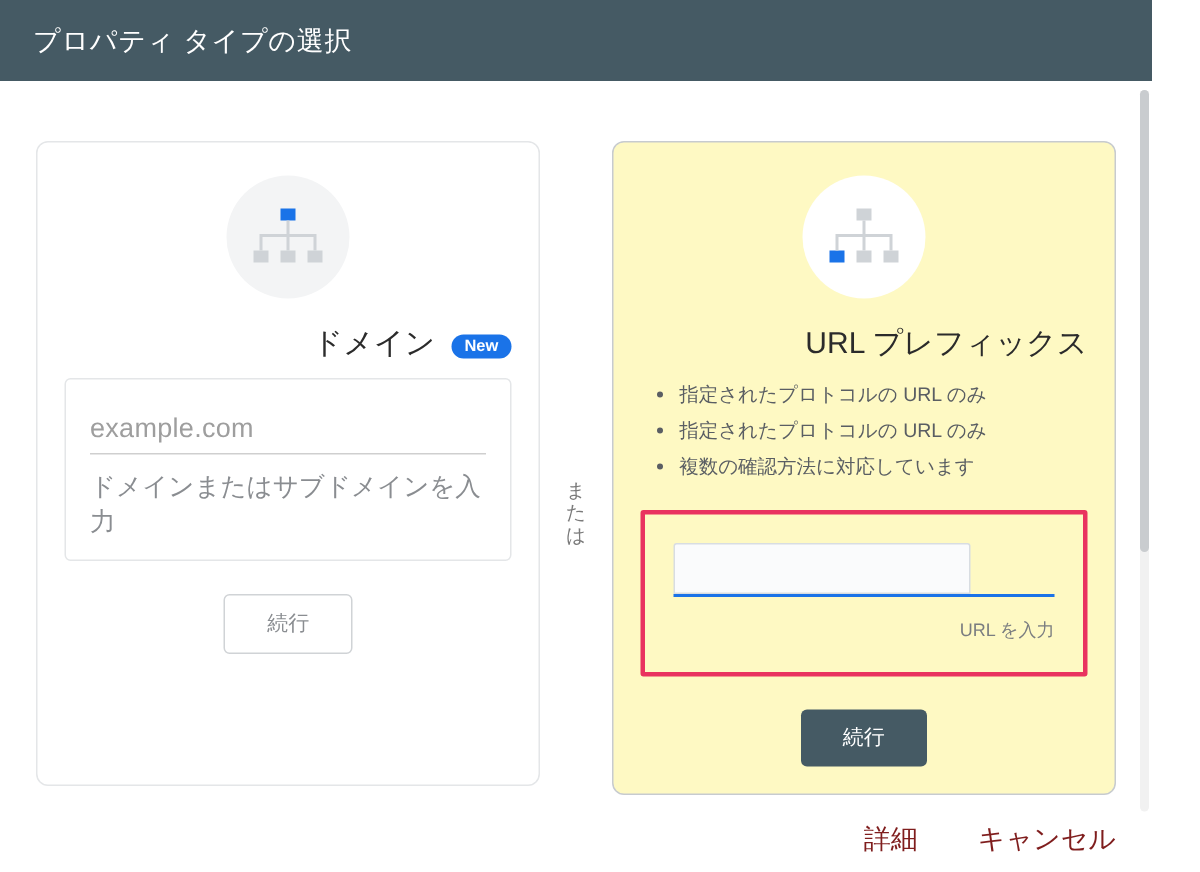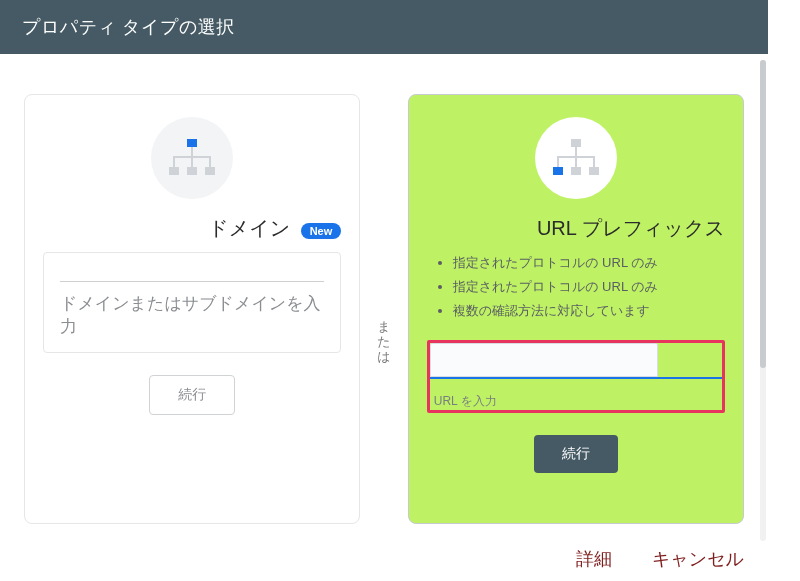--- a/index.html
+++ b/index.html
@@ -6,41 +6,41 @@
   html, body { margin:0; padding:0; font-family: "Helvetica Neue", Arial, "Hiragino Kaku Gothic ProN", Meiryo, sans-serif; background:#fff; }
   .page { width:768px; height:581px; position:relative; overflow:hidden; }
 
   .header { background:#455a64; color:#fff; height:54px; display:flex; align-items:center; padding:0 22px; font-size:18px; font-weight:500; letter-spacing:0.5px;}
 
   .content { display:flex; align-items:flex-start; justify-content:center; gap:14px; padding:40px 24px 0 24px; position:relative;}
 
   .divider-word { color:#7a7a7a; font-size:13px; line-height:15px; width:20px; text-align:center; padding-top:225px; word-break:break-all;}
 
   .card { width:344px; border:1px solid #e4e6e8; border-radius:8px; background:#fff; padding:22px 18px 18px 18px; position:relative; min-height:430px;}
-  .card.selected { background:#bef264; border-color:#c7cbcf;}
+  .card.selected { background:#fef9c3; border-color:#c7cbcf;}
 
   .icon-circle { width:82px; height:82px; border-radius:50%; background:#f3f4f5; margin:0 auto 16px auto; display:flex; align-items:center; justify-content:center;}
   .card.selected .icon-circle { background:#fff;}
 
   svg.tree { width:54px; height:42px; }
 
   .card-title-row { text-align:right; margin-bottom:10px;}
   .card-title { font-size:20px; font-weight:500; color:#2b2b2b; display:inline-block;}
   .badge { display:inline-block; background:#1a73e8; color:#fff; font-size:11px; font-weight:600; padding:2px 9px; border-radius:10px; vertical-align:middle; margin-left:6px;}
 
   ul.bullets { list-style:disc; padding-left:26px; margin:6px 0 18px 0; color:#6a6e73; font-size:13px; line-height:22px;}
   ul.bullets li { margin-bottom:2px; }
   .card.selected ul.bullets { color:#5a5e63; }
 
   .input-block { border:1px solid #e4e6e8; border-radius:4px; padding:22px 16px 14px 16px; background:#fff; }
   .input-domain-value { font-size:18px; color:#9e9e9e; letter-spacing:0.2px; }
   .input-underline { height:1px; background:#cfcfcf; margin-top:6px; margin-bottom:10px;}
   .input-hint { font-size:17px; color:#8a8d91; }
 
-  .url-block { position:relative; padding:0; border:3px solid #e9335f; border-radius:2px; background:transparent;}
+  .url-block { position:relative; padding:19px; border:3px solid #e9335f; border-radius:2px; background:transparent;text-align:right;}
   .url-input-surface { height:34px; background:#fafbfc; border:1px solid #d8dde2; border-radius:2px 2px 0 0; width:78%;}
   .url-underline { height:2px; background:#1a73e8; margin-top:0; width:100%;}
   .url-hint { font-size:12px; color:#7a7d80; margin-top:14px; padding-left:4px;}
 
   .btn { display:block; margin:22px auto 0 auto; border-radius:4px; font-size:14px; text-align:center; padding:10px 28px; cursor:pointer; border:none;}
   .btn-outline { border:1px solid #d0d3d6; background:#fff; color:#8a8d91;}
   .btn-primary { background:#455a64; color:#fff;}
 
   .footer { position:absolute; right:24px; bottom:10px; display:flex; gap:40px; align-items:center;}
   .footer .link { font-size:18px; color:#7f1d1d; cursor:pointer; }
@@ -67,20 +67,21 @@
           <rect x="22" y="30" width="10" height="8" fill="#cfd3d7"></rect>
           <rect x="40" y="30" width="10" height="8" fill="#cfd3d7"></rect>
           <path d="M27 10 V20 M9 30 V20 H45 V30 M27 20 V30" stroke="#cfd3d7" stroke-width="2" fill="none"></path>
         </svg>
       </div>
       <div class="card-title-row">
         <span class="card-title">ドメイン</span>
         <span class="badge">New</span>
       </div>
       <div class="input-block">
+        <div class="input-domain-value">example.com</div>
         <div class="input-underline"></div>
         <div class="input-hint">ドメインまたはサブドメインを入力</div>
       </div>
       <button class="btn btn-outline">続行</button>
     </div>
 
     <div class="divider-word">または</div>
 
     <div class="card selected">
       <div class="icon-circle">

